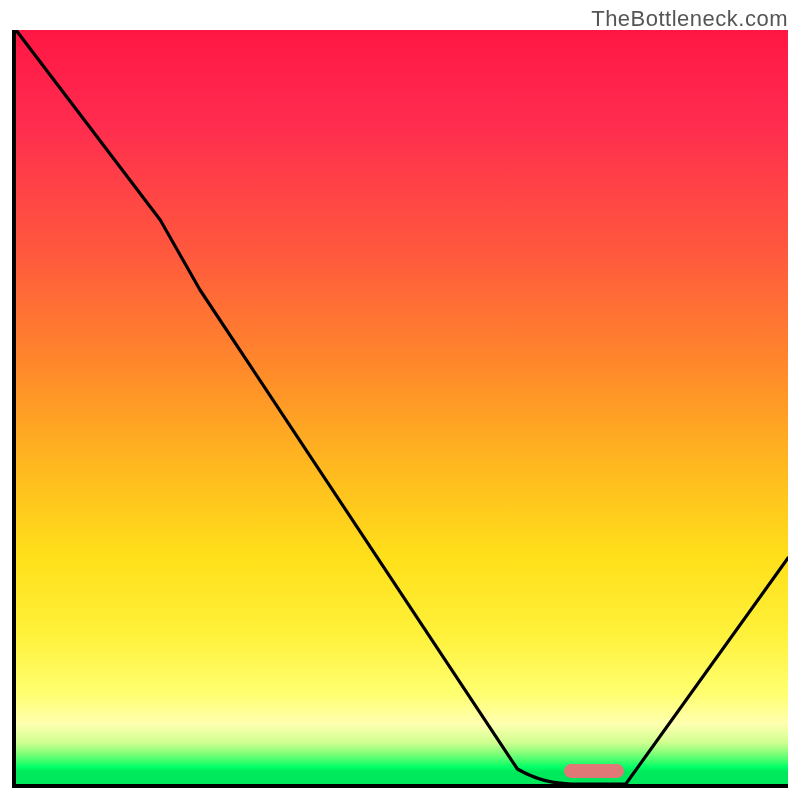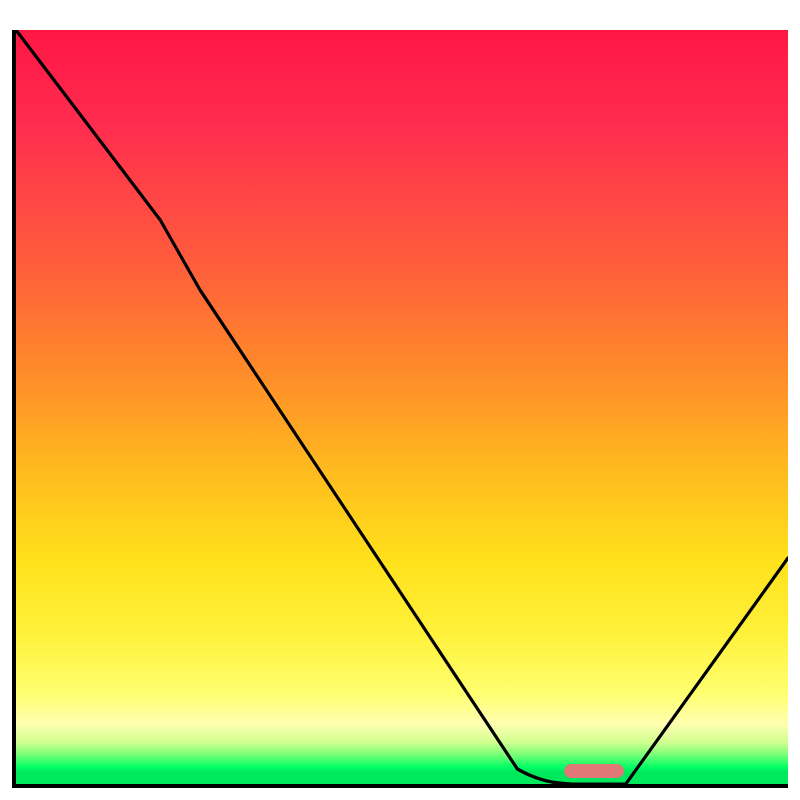--- a/index.html
+++ b/index.html
@@ -70,20 +70,21 @@
     background: #e07878;
     border-radius: 7px;
     z-index: 5;
   }
 </style>
 </head>
 <body>
 
 <div class="canvas">
 
+  <div class="watermark">TheBottleneck.com</div>
 
   <div class="plot">
 
     <svg class="curve" viewBox="0 0 776 754" preserveAspectRatio="none">
 
       <path d="M 0 0
                L 145 190
                Q 165 225 185 260
                L 504 739
                Q 530 754 559 754

